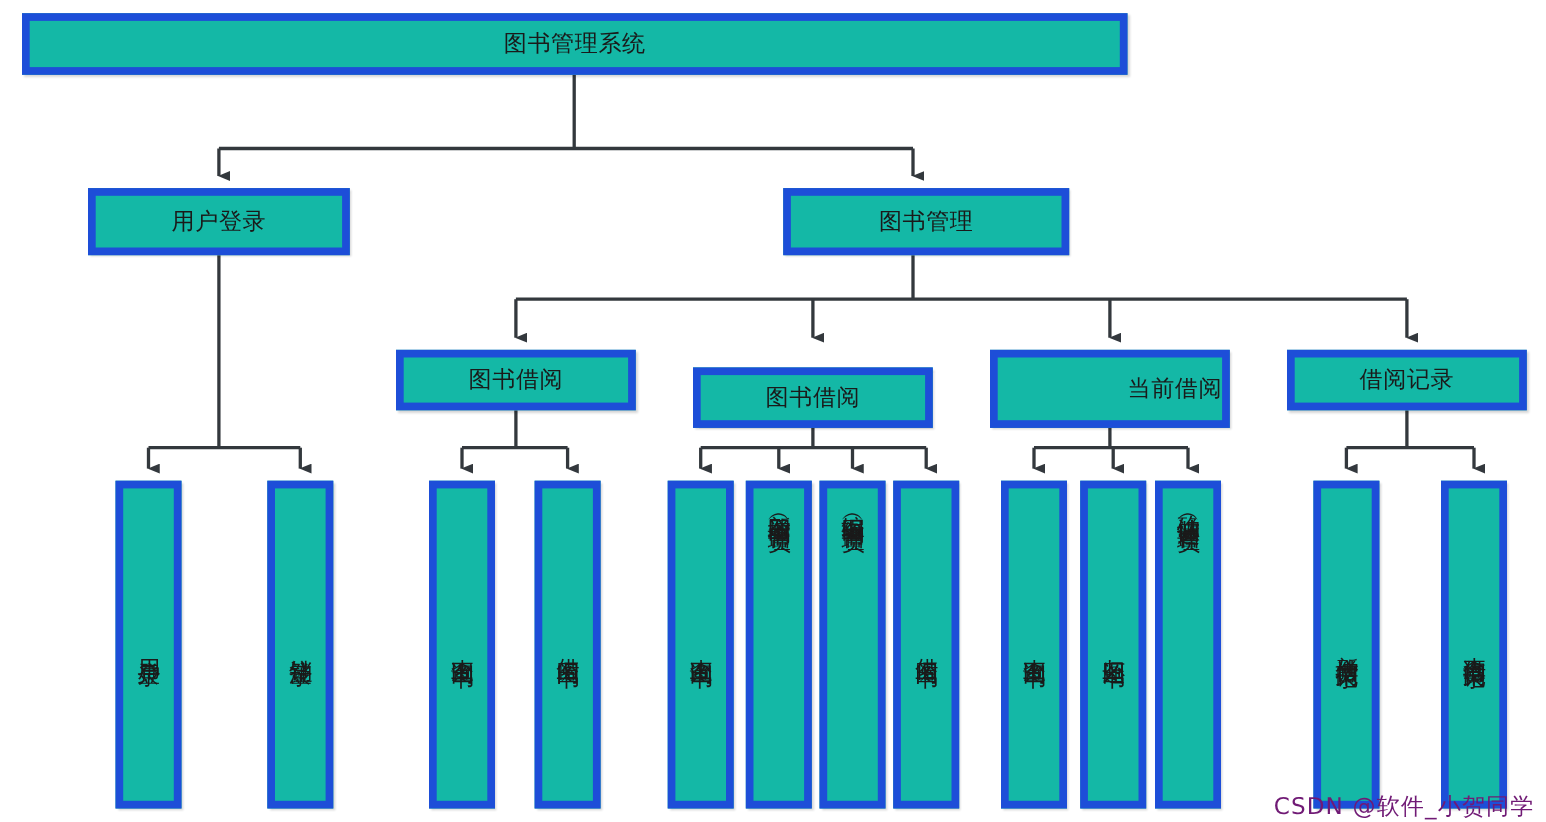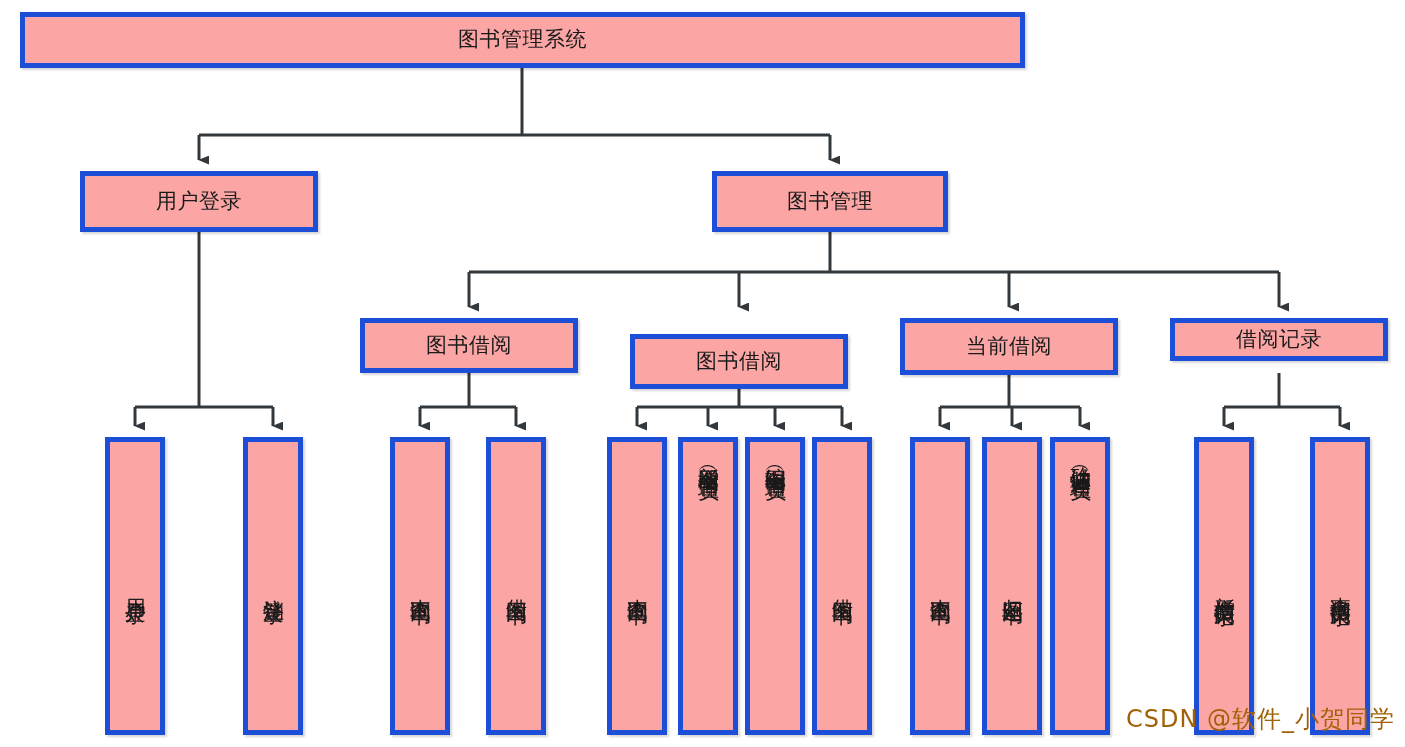--- a/index.html
+++ b/index.html
@@ -17,22 +17,22 @@
   #diagram-root {
     position: absolute;
     left: 0;
     top: 0;
     width: 1405px;
     height: 747px;
   }
   .node-box {
     position: absolute;
     box-sizing: border-box;
-    background: #fca5a5;
-    border: 5px solid #1d4ed8;
+    background: #14b8a6;
+    border: 7px solid #1d4ed8;
     box-shadow: 2px 2px 2px rgba(0,0,0,0.16);
     display: flex;
     align-items: center;
     justify-content: center;
   }
   .node-label {
     color: #1a1a1a;
     font-size: 21px;
     line-height: 1.12;
     letter-spacing: 0.5px;
@@ -61,23 +61,23 @@
     position: absolute;
     left: 0;
     top: 0;
     width: 1405px;
     height: 747px;
     pointer-events: none;
   }
   .watermark {
     position: absolute;
     right: 10px;
-    bottom: 12px;
-    font-size: 24px;
-    color: #a16207;
+    bottom: 0;
+    font-size: 21px;
+    color: #701a75;
     letter-spacing: 1px;
     white-space: nowrap;
     user-select: none;
   }
 </style>
 </head>
 <body>
 
 <div id="diagram-root">
 
@@ -131,34 +131,34 @@
     </g>
   </svg>
 
   <div class="node-box" style="left: 20px; top: 12px; width: 1005px; height: 56px;">
     <span class="node-label">图书管理系统</span>
   </div>
 
   <div class="node-box" style="left: 80px; top: 171px; width: 238px; height: 61px;">
     <span class="node-label">用户登录</span>
   </div>
-  <div class="node-box" style="left: 712px; top: 171px; width: 236px; height: 61px;">
+  <div class="node-box" style="left: 712px; top: 171px; width: 260px; height: 61px;">
     <span class="node-label">图书管理</span>
   </div>
 
   <div class="node-box" style="left: 360px; top: 318px; width: 218px; height: 55px;">
     <span class="node-label">图书借阅</span>
   </div>
   <div class="node-box" style="left: 630px; top: 318px; width: 218px; height: 55px; margin-top: 16px;">
     <span class="node-label">图书借阅</span>
   </div>
-  <div class="node-box" style="left: 900px; top: 318px; width: 218px; height: 57px;">
+  <div class="node-box" style="left: 900px; top: 318px; width: 218px; height: 71px; justify-content: flex-end;">
     <span class="node-label">当前借阅</span>
   </div>
-  <div class="node-box" style="left: 1170px; top: 318px; width: 218px; height: 43px;">
+  <div class="node-box" style="left: 1170px; top: 318px; width: 218px; height: 55px;">
     <span class="node-label">借阅记录</span>
   </div>
 
   <div class="node-box vertical short" style="left: 105px; top: 437px; width: 60px; height: 298px;">
     <span class="node-label">用户登录</span>
   </div>
   <div class="node-box vertical short" style="left: 243px; top: 437px; width: 60px; height: 298px;">
     <span class="node-label">注销登录</span>
   </div>
   <div class="node-box vertical short" style="left: 390px; top: 437px; width: 60px; height: 298px;">

